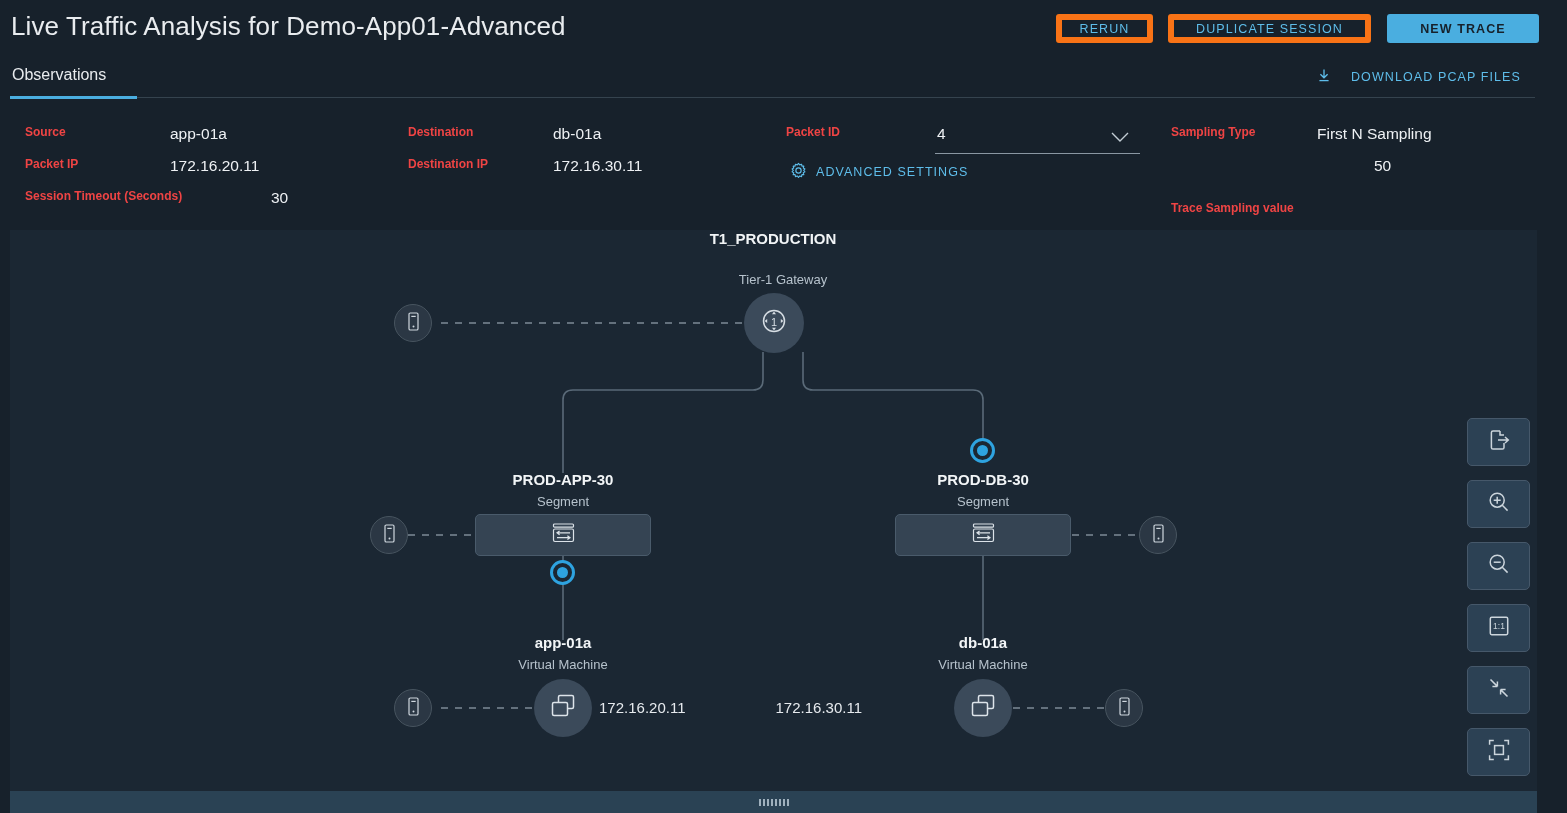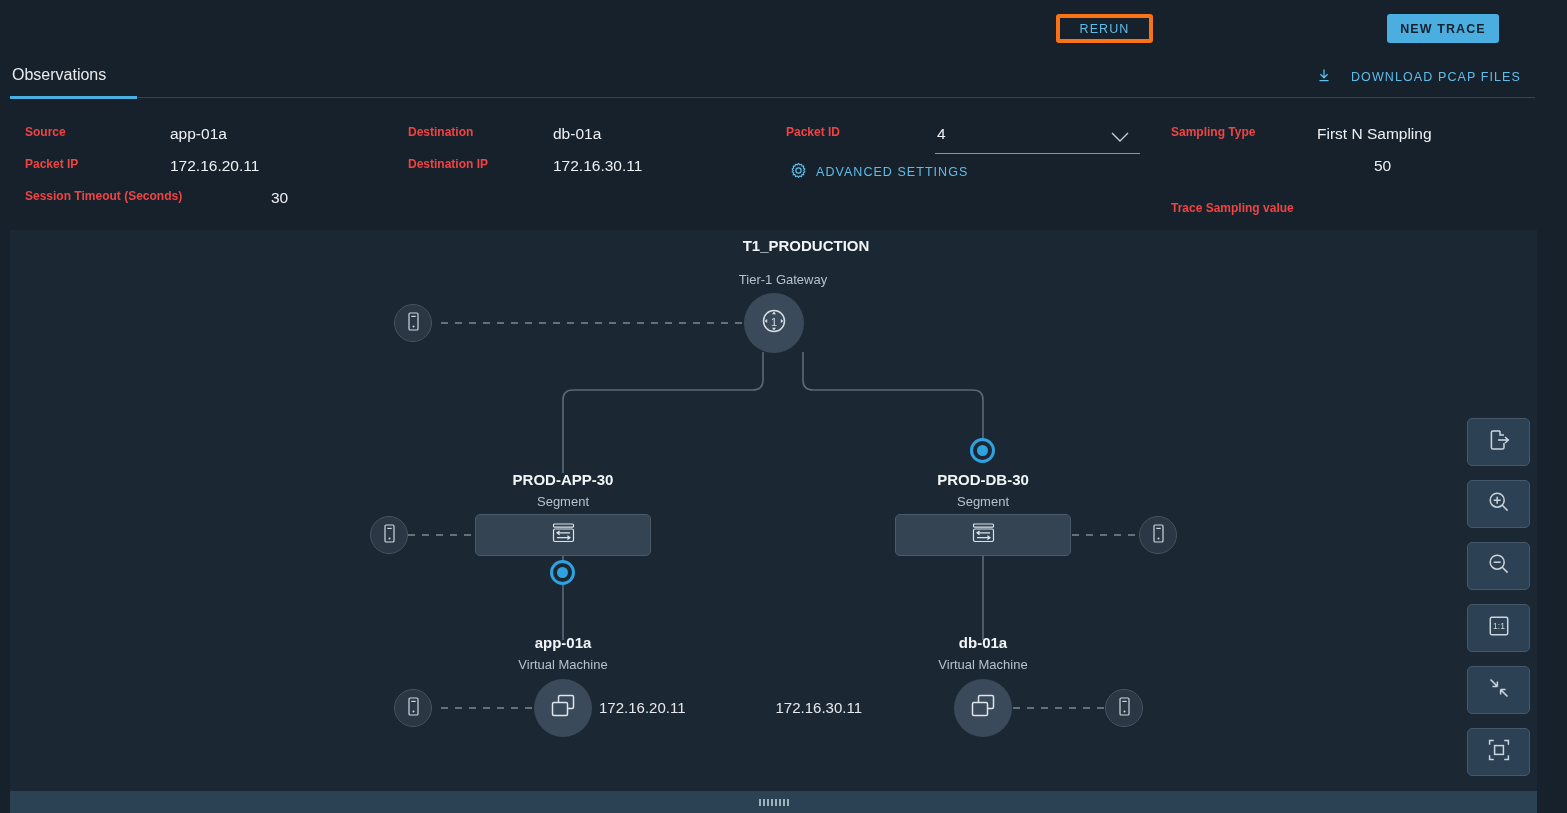--- a/index.html
+++ b/index.html
@@ -15,31 +15,31 @@
   #header {
     position: absolute; left: 0; top: 0; width: 1567px; height: 60px;
   }
   #page-title {
     position: absolute; left: 11px; top: 11px;
     font-size: 26px; font-weight: 400; color: #e9ecef;
     letter-spacing: .1px; white-space: nowrap;
   }
   .hdr-btn {
     position: absolute; top: 14px; height: 29px;
-    border: 4px solid #f97316; border-radius: 3px;
+    border: 6px solid #f97316; border-radius: 3px;
     background: transparent; color: #5ebdea;
     font-family: "Liberation Sans", sans-serif;
     font-size: 12.5px; letter-spacing: 1.1px; font-weight: 500;
     display: flex; align-items: center; justify-content: center;
     cursor: pointer; white-space: nowrap;
   }
   #btn-rerun   { left: 1056px; width: 97px; }
   #btn-dup     { left: 1168px; width: 203px; }
   #btn-newtrace{
-    left: 1387px; width: 112px;
+    left: 1387px; width: 152px;
     background: #4aaee0; border-color: #4aaee0; color: #17212b;
     font-weight: 600;
   }
 
   
   #tabrow {
     position: absolute; left: 0; top: 60px; width: 1567px; height: 44px;
   }
   #tab-observations {
     position: absolute; left: 10px; top: 6px;
@@ -137,22 +137,24 @@
     background: #2a4254; display: flex; align-items: center; justify-content: center;
     cursor: ns-resize;
   }
   #grip { display: flex; gap: 2px; }
   #grip span { width: 2px; height: 7px; background: #9fb0bd; display: block; }
 </style>
 </head>
 <body>
 
 <div id="header">
+  <div id="page-title">Live Traffic Analysis for Demo-App01-Advanced</div>
 
   <div class="hdr-btn" id="btn-rerun">RERUN</div>
+  <div class="hdr-btn" id="btn-dup">DUPLICATE SESSION</div>
   <div class="hdr-btn" id="btn-newtrace">NEW TRACE</div>
 </div>
 
 <div id="tabrow">
   <div id="tab-observations">Observations</div>
 
   <div id="download-pcap">
     <span>
       <svg width="14" height="15" viewBox="0 0 14 15">
         <path d="M7 1.5 L7 9.5 M3.4 6.3 L7 9.8 L10.6 6.3" stroke="#5ebdea" stroke-width="1.3" fill="none"></path>
@@ -221,21 +223,21 @@
 
     <path d="M973 325 L973 410" stroke="#5a6a78" stroke-width="1.6" fill="none"></path>
 
     <line x1="431" y1="93" x2="733" y2="93" stroke="#7d8b97" stroke-width="1.6" stroke-dasharray="7 7"></line>
     <line x1="398" y1="305" x2="465" y2="305" stroke="#7d8b97" stroke-width="1.6" stroke-dasharray="7 7"></line>
     <line x1="1062" y1="305" x2="1128" y2="305" stroke="#7d8b97" stroke-width="1.6" stroke-dasharray="7 7"></line>
     <line x1="431" y1="478" x2="523" y2="478" stroke="#7d8b97" stroke-width="1.6" stroke-dasharray="7 7"></line>
     <line x1="1003" y1="478" x2="1095" y2="478" stroke="#7d8b97" stroke-width="1.6" stroke-dasharray="7 7"></line>
   </svg>
 
-  <div class="node-title" style="left:763px; top:7px;margin-left:33px;">T1_PRODUCTION</div>
+  <div class="node-title" style="left:763px; top:0;">T1_PRODUCTION</div>
   <div class="node-sub" style="left:773px; top:42px;">Tier-1 Gateway</div>
 
   <div class="circ-node" style="left:734px; top:63px; width:60px; height:60px;">
     <span>
       <svg width="34" height="34" viewBox="0 0 34 34">
         <circle cx="17" cy="17" r="10.5" stroke="#d6dde3" stroke-width="1.5" fill="none"></circle>
         <text x="17" y="21.5" font-family="Liberation Sans, sans-serif" font-size="11" fill="#d6dde3" text-anchor="middle">1</text>
         <path d="M17 7.6 l-2 2.6 h4 z" fill="#d6dde3"></path>
         <path d="M17 26.4 l-2 -2.6 h4 z" fill="#d6dde3"></path>
         <path d="M7.6 17 l2.6 -2 v4 z" fill="#d6dde3"></path>

